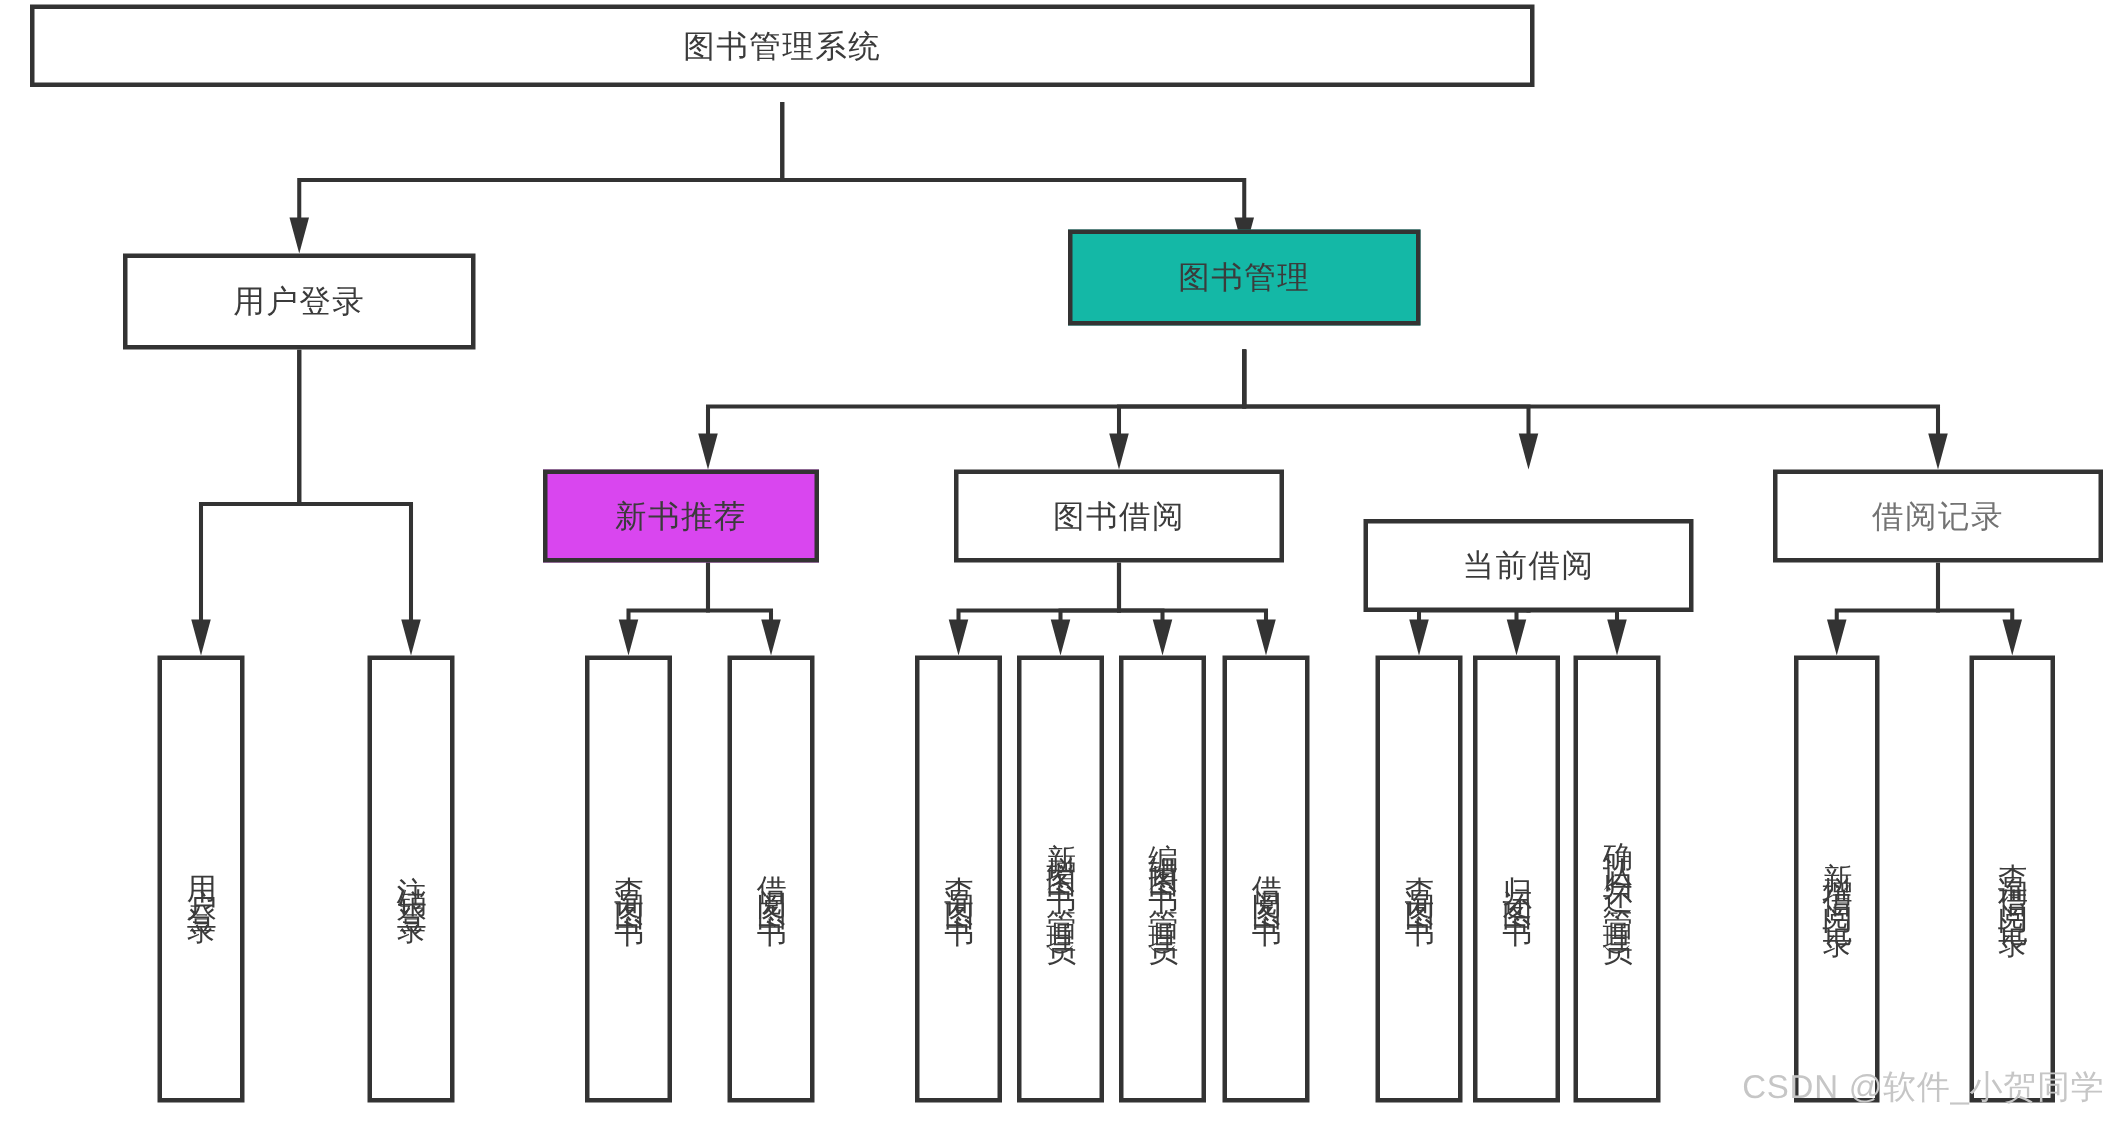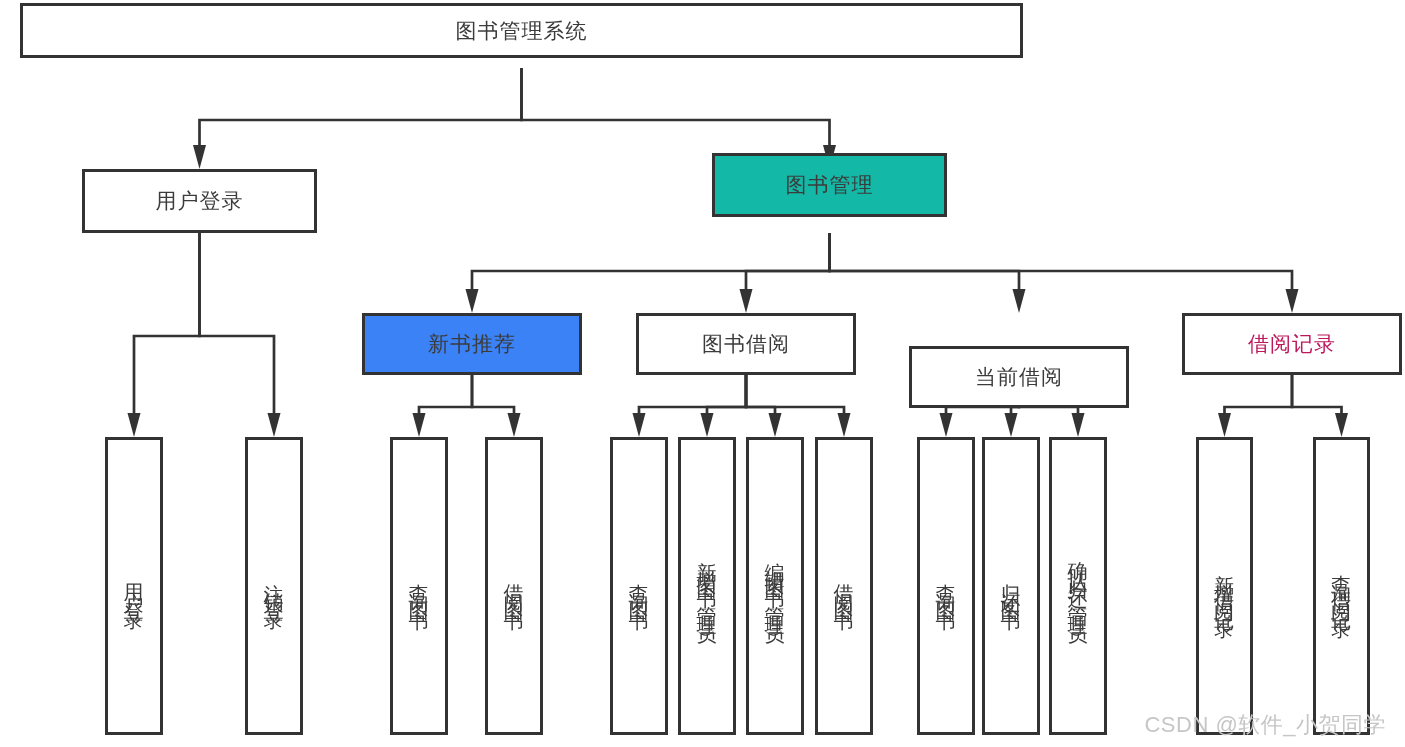--- a/index.html
+++ b/index.html
@@ -32,21 +32,21 @@
   }
   .node.v span{
     writing-mode:vertical-rl;
     text-orientation:mixed;
     font-size:20px;
     letter-spacing:9px;
     line-height:1;
   }
   #watermark{
     position:absolute;
-    right:19px;
+    right:2px;
     top:710px;
     z-index:5;
     font-size:22px;
     letter-spacing:0.5px;
     color:#c6c6c6;
     white-space:nowrap;
   }
 </style>
 </head>
 <body>
@@ -95,30 +95,30 @@
   <div id="nodes-layer">
       <div class="node h" style="left: 20px; top: 3px; width: 1003px; height: 55px; border-color: rgb(51, 51, 51); background: rgb(255, 255, 255); color: rgb(59, 59, 59);">
         <span>图书管理系统</span>
       </div>
       <div class="node h" style="left: 82px; top: 169px; width: 235px; height: 64px; border-color: rgb(51, 51, 51); background: rgb(255, 255, 255); color: rgb(59, 59, 59);">
         <span>用户登录</span>
       </div>
       <div class="node h" style="left: 712px; top: 153px; width: 235px; height: 64px; border-color: rgb(51, 51, 51); background: #14b8a6; color: rgb(59, 59, 59);">
         <span>图书管理</span>
       </div>
-      <div class="node h" style="left: 362px; top: 313px; width: 220px; height: 62px; border-color: rgb(51, 51, 51); background: #3b82f6; color: rgb(59, 59, 59);">
+      <div class="node h" style="left: 362px; top: 313px; width: 184px; height: 62px; border-color: rgb(51, 51, 51); background: #d946ef; color: rgb(59, 59, 59);">
         <span>新书推荐</span>
       </div>
       <div class="node h" style="left: 636px; top: 313px; width: 220px; height: 62px; border-color: rgb(51, 51, 51); background: rgb(255, 255, 255); color: rgb(59, 59, 59);">
         <span>图书借阅</span>
       </div>
       <div class="node h" style="left: 909px; top: 313px; width: 220px; height: 62px; border-color: rgb(51, 51, 51); background: rgb(255, 255, 255); color: rgb(59, 59, 59); margin-top: 33px;">
         <span>当前借阅</span>
       </div>
-      <div class="node h" style="left: 1182px; top: 313px; width: 220px; height: 62px; border-color: rgb(51, 51, 51); background: rgb(255, 255, 255); color: #be185d;">
+      <div class="node h" style="left: 1182px; top: 313px; width: 220px; height: 62px; border-color: rgb(51, 51, 51); background: rgb(255, 255, 255); color: #737373;">
         <span>借阅记录</span>
       </div>
       <div class="node v" style="left: 105px; top: 437px; width: 58px; height: 298px; border-color: rgb(51, 51, 51); background: rgb(255, 255, 255); color: rgb(59, 59, 59);">
         <span>用户登录</span>
       </div>
       <div class="node v" style="left: 245px; top: 437px; width: 58px; height: 298px; border-color: rgb(51, 51, 51); background: rgb(255, 255, 255); color: rgb(59, 59, 59);">
         <span>注销登录</span>
       </div>
       <div class="node v" style="left: 390px; top: 437px; width: 58px; height: 298px; border-color: rgb(51, 51, 51); background: rgb(255, 255, 255); color: rgb(59, 59, 59);">
         <span>查询图书</span>

